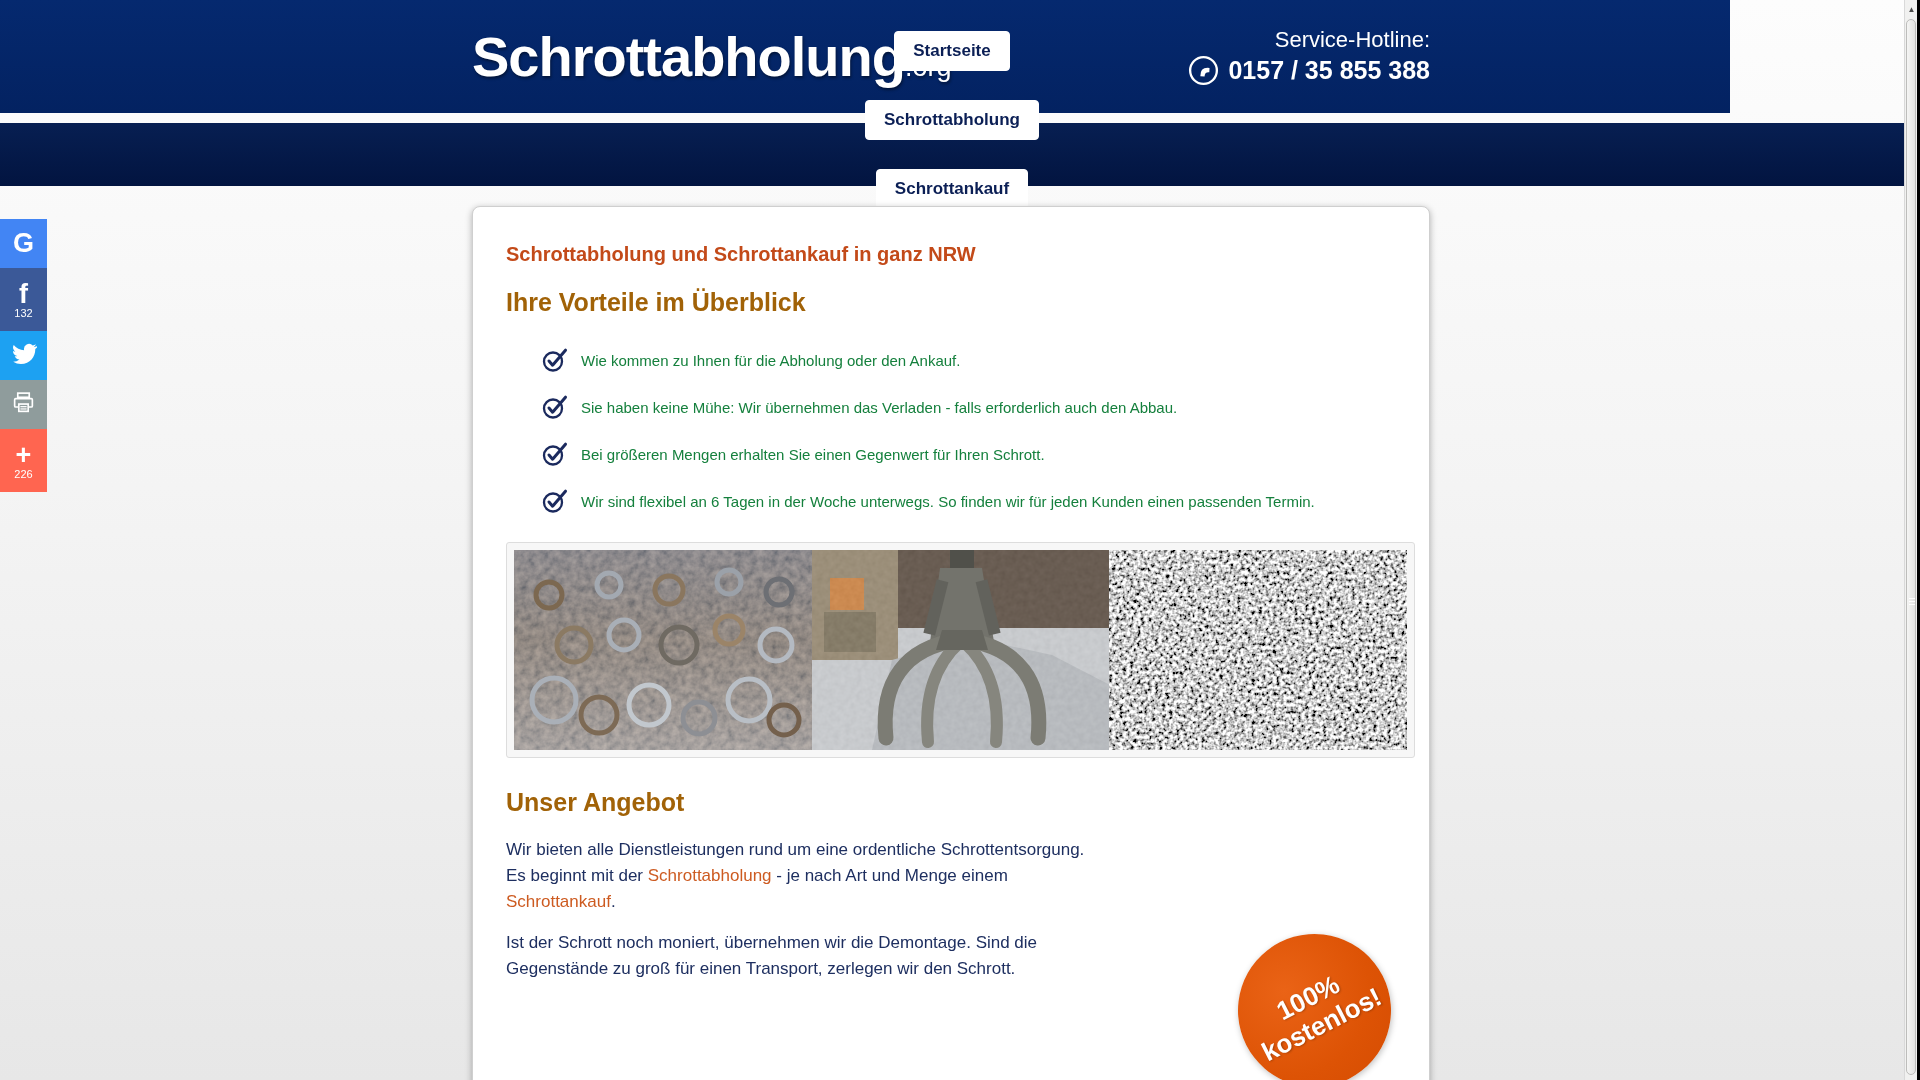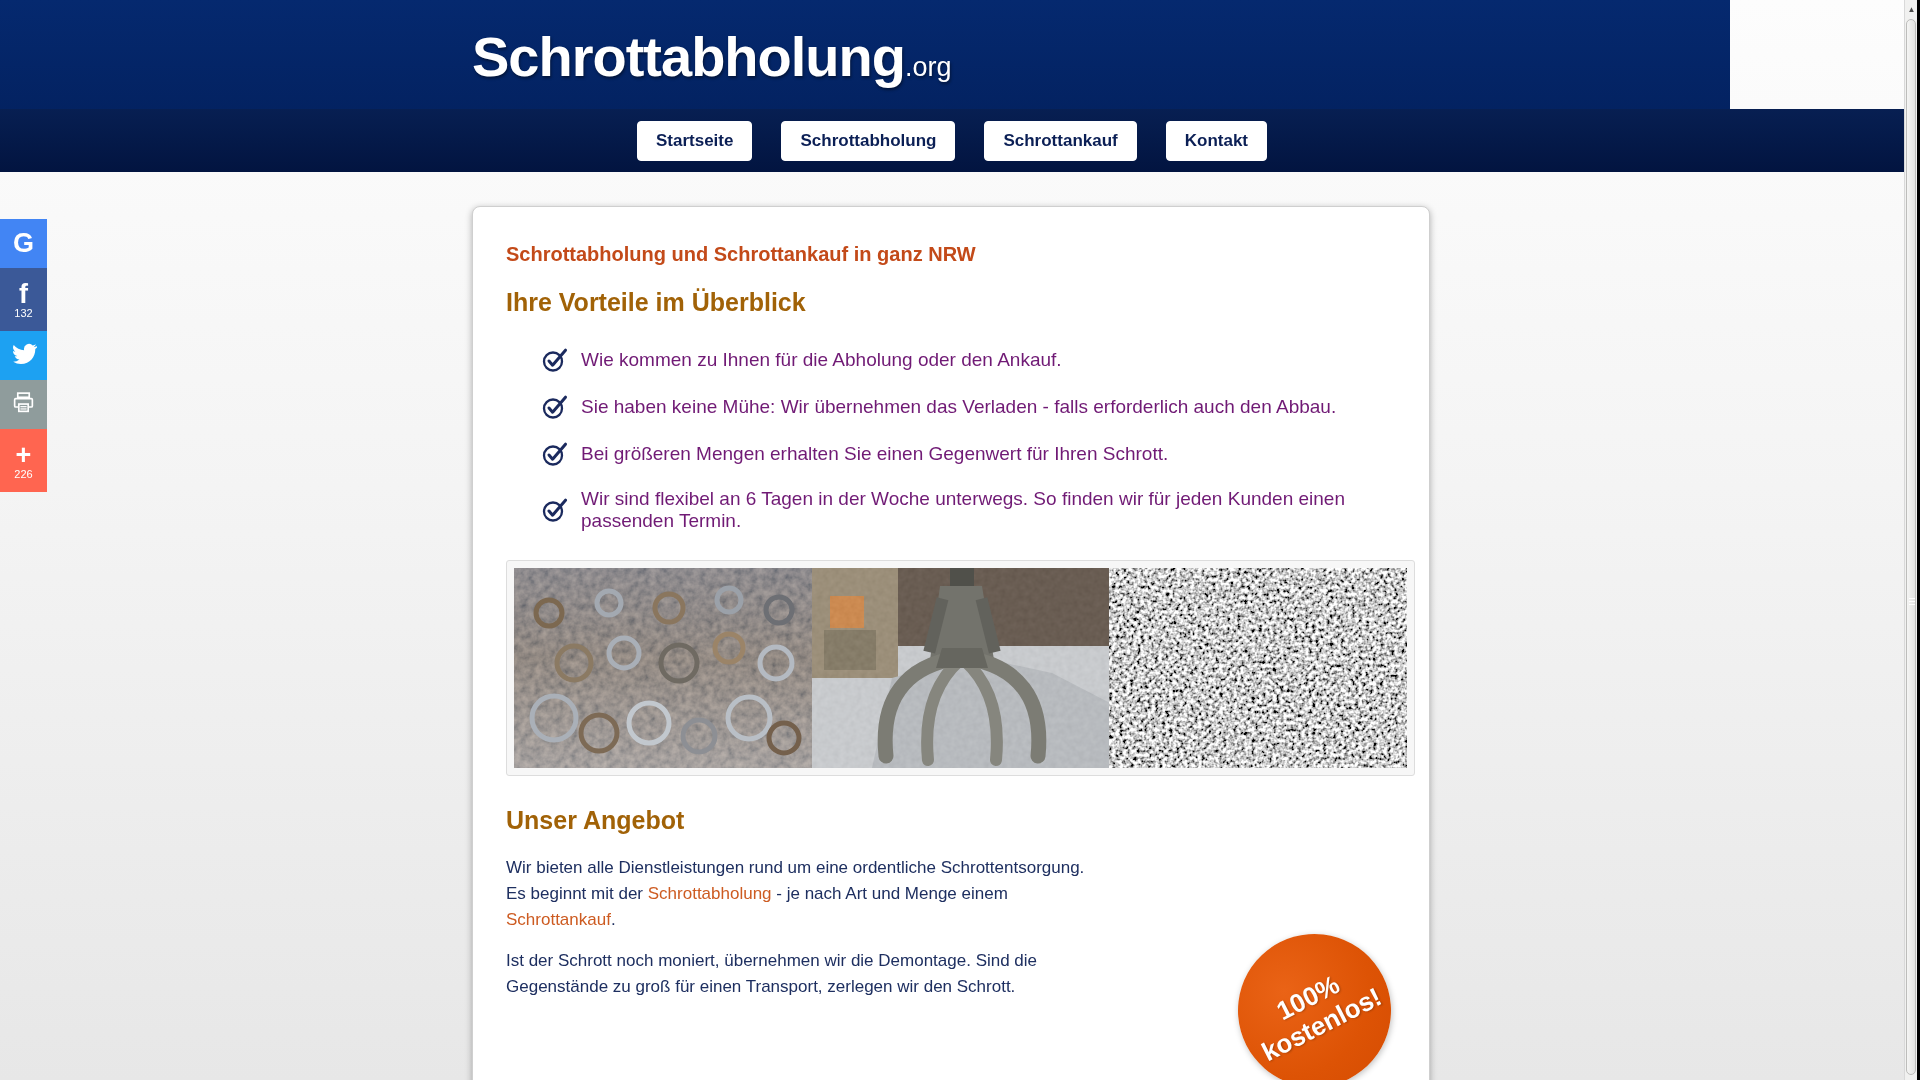--- a/index.html
+++ b/index.html
@@ -24,23 +24,23 @@
   .logo-main { font-size:56px; font-weight:bold; letter-spacing:-1px; }
   .logo-tld  { font-size:27px; font-weight:normal; }
   .hotline { text-align:right; color:#fff; }
   .hotline-label { font-size:22px; }
   .hotline-row { display:flex; align-items:center; justify-content:flex-end; gap:9px; margin-top:2px; }
   .hotline-number { font-size:25px; font-weight:bold; }
   .phone-icon svg { display:block; }
 
   
   .nav-bar {
-    position:absolute; left:0; top:109px; width:1904px; height:63px;
+    position:absolute; left:0; top:123px; width:1904px; height:63px;
     background:linear-gradient(180deg,#071f52 0%,#021440 100%);
-    display:flex; justify-content:center; align-items:center; gap:29px;
+    display:flex; justify-content:center; align-items:center; gap:29px;flex-direction:column;
   }
   .nav-btn {
     background:#fff; color:#0b1f55; font-weight:bold; font-size:17px;
     padding:9px 18px; border:1px solid #fff; border-radius:4px; cursor:pointer;
     font-family:"Liberation Sans", sans-serif;
   }
 
   
   .social { position:absolute; left:0; top:219px; width:47px; z-index:10; }
   .social-item {
@@ -63,21 +63,21 @@
     background:#fff; border:1px solid #cfcfcf; border-radius:8px;
     box-shadow:0 2px 7px rgba(0,0,0,.30);
     padding:30px 33px 0 33px;
   }
   h1.page-title { color:#c34a19; font-size:20px; font-weight:bold; margin:6px 0 22px 0; }
   h2.section-title { color:#a16207; font-size:25px; font-weight:bold; margin:0 0 20px 0; }
   .card p { font-size:17px; line-height:26px; color:#1e2f60; }
   .intro { margin-bottom:24px; }
   .benefits { list-style:none; margin:30px 0 28px 36px; }
   .benefit { display:flex; align-items:center; gap:13px; margin-bottom:21px; }
-  .benefit-text { font-size:19px; color:#701a75; }
+  .benefit-text { font-size:15px; color:#15803d; }
   .check-icon svg { display:block; }
 
   
   .gallery {
     width:909px; margin:2px 0 30px 0; background:#f7f7f7;
     border:1px solid #ddd; border-radius:3px; padding:7px;
     display:flex;
   }
   .gallery .shot { width:298px; height:200px; overflow:hidden; }
   .gallery svg { display:block; }
@@ -117,20 +117,34 @@
   .sb-grip i { display:block; height:1px; background:#9a9a98; margin-bottom:2px; border-top:1px solid #fff; }
   .edge-strip { position:absolute; left:1917px; top:0; width:3px; height:1080px; background:#000; }
 </style>
 </head>
 <body>
 
 <header class="header-top">
   <div class="header-inner">
     <div class="logo">
       <span class="logo-main">Schrottabholung</span><span class="logo-tld">.org</span>
+    </div>
+    <div class="hotline">
+      <div class="hotline-label">Service-Hotline:</div>
+      <div class="hotline-row">
+        <span class="phone-icon">
+          <svg width="31" height="31" viewBox="0 0 32 32">
+            <circle cx="16" cy="16" r="13.8" fill="none" stroke="#ffffff" stroke-width="2.4"></circle>
+            <g transform="rotate(-42 16 16)">
+              <path d="M9.6 18.2 q6.4 -7.4 12.8 0 l-3.1 3.1 q-3.3 -3.6 -6.6 0 z" fill="#ffffff"></path>
+            </g>
+          </svg>
+        </span>
+        <span class="hotline-number">0157 / 35 855 388</span>
+      </div>
     </div>
   </div>
 </header>
 
 <nav class="nav-bar">
   <button class="nav-btn">Startseite</button>
   <button class="nav-btn">Schrottabholung</button>
   <button class="nav-btn">Schrottankauf</button>
   <button class="nav-btn">Kontakt</button>
 </nav>

